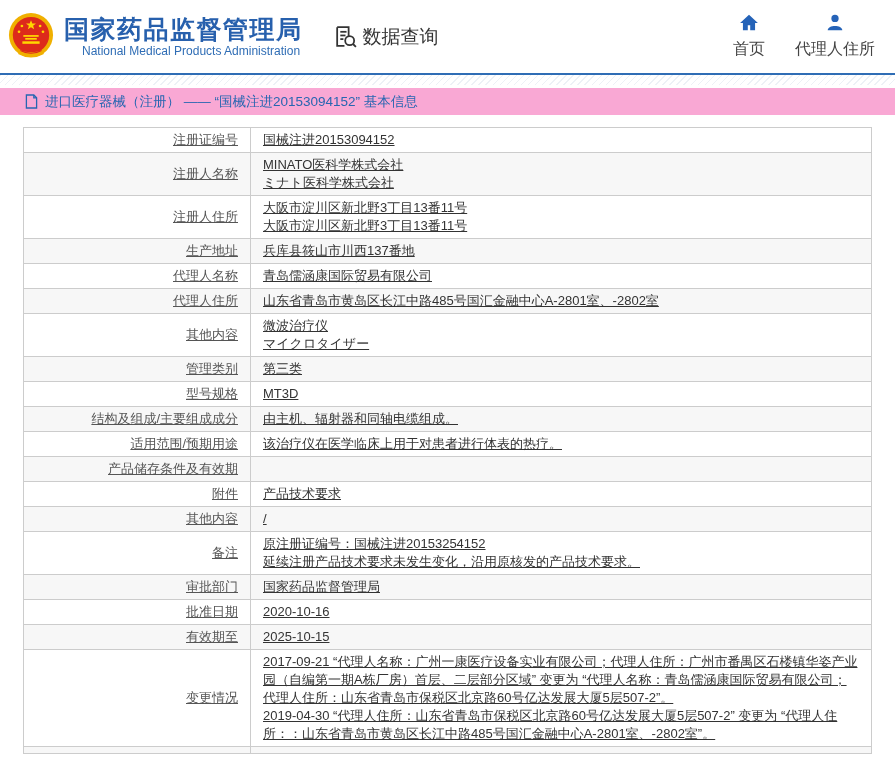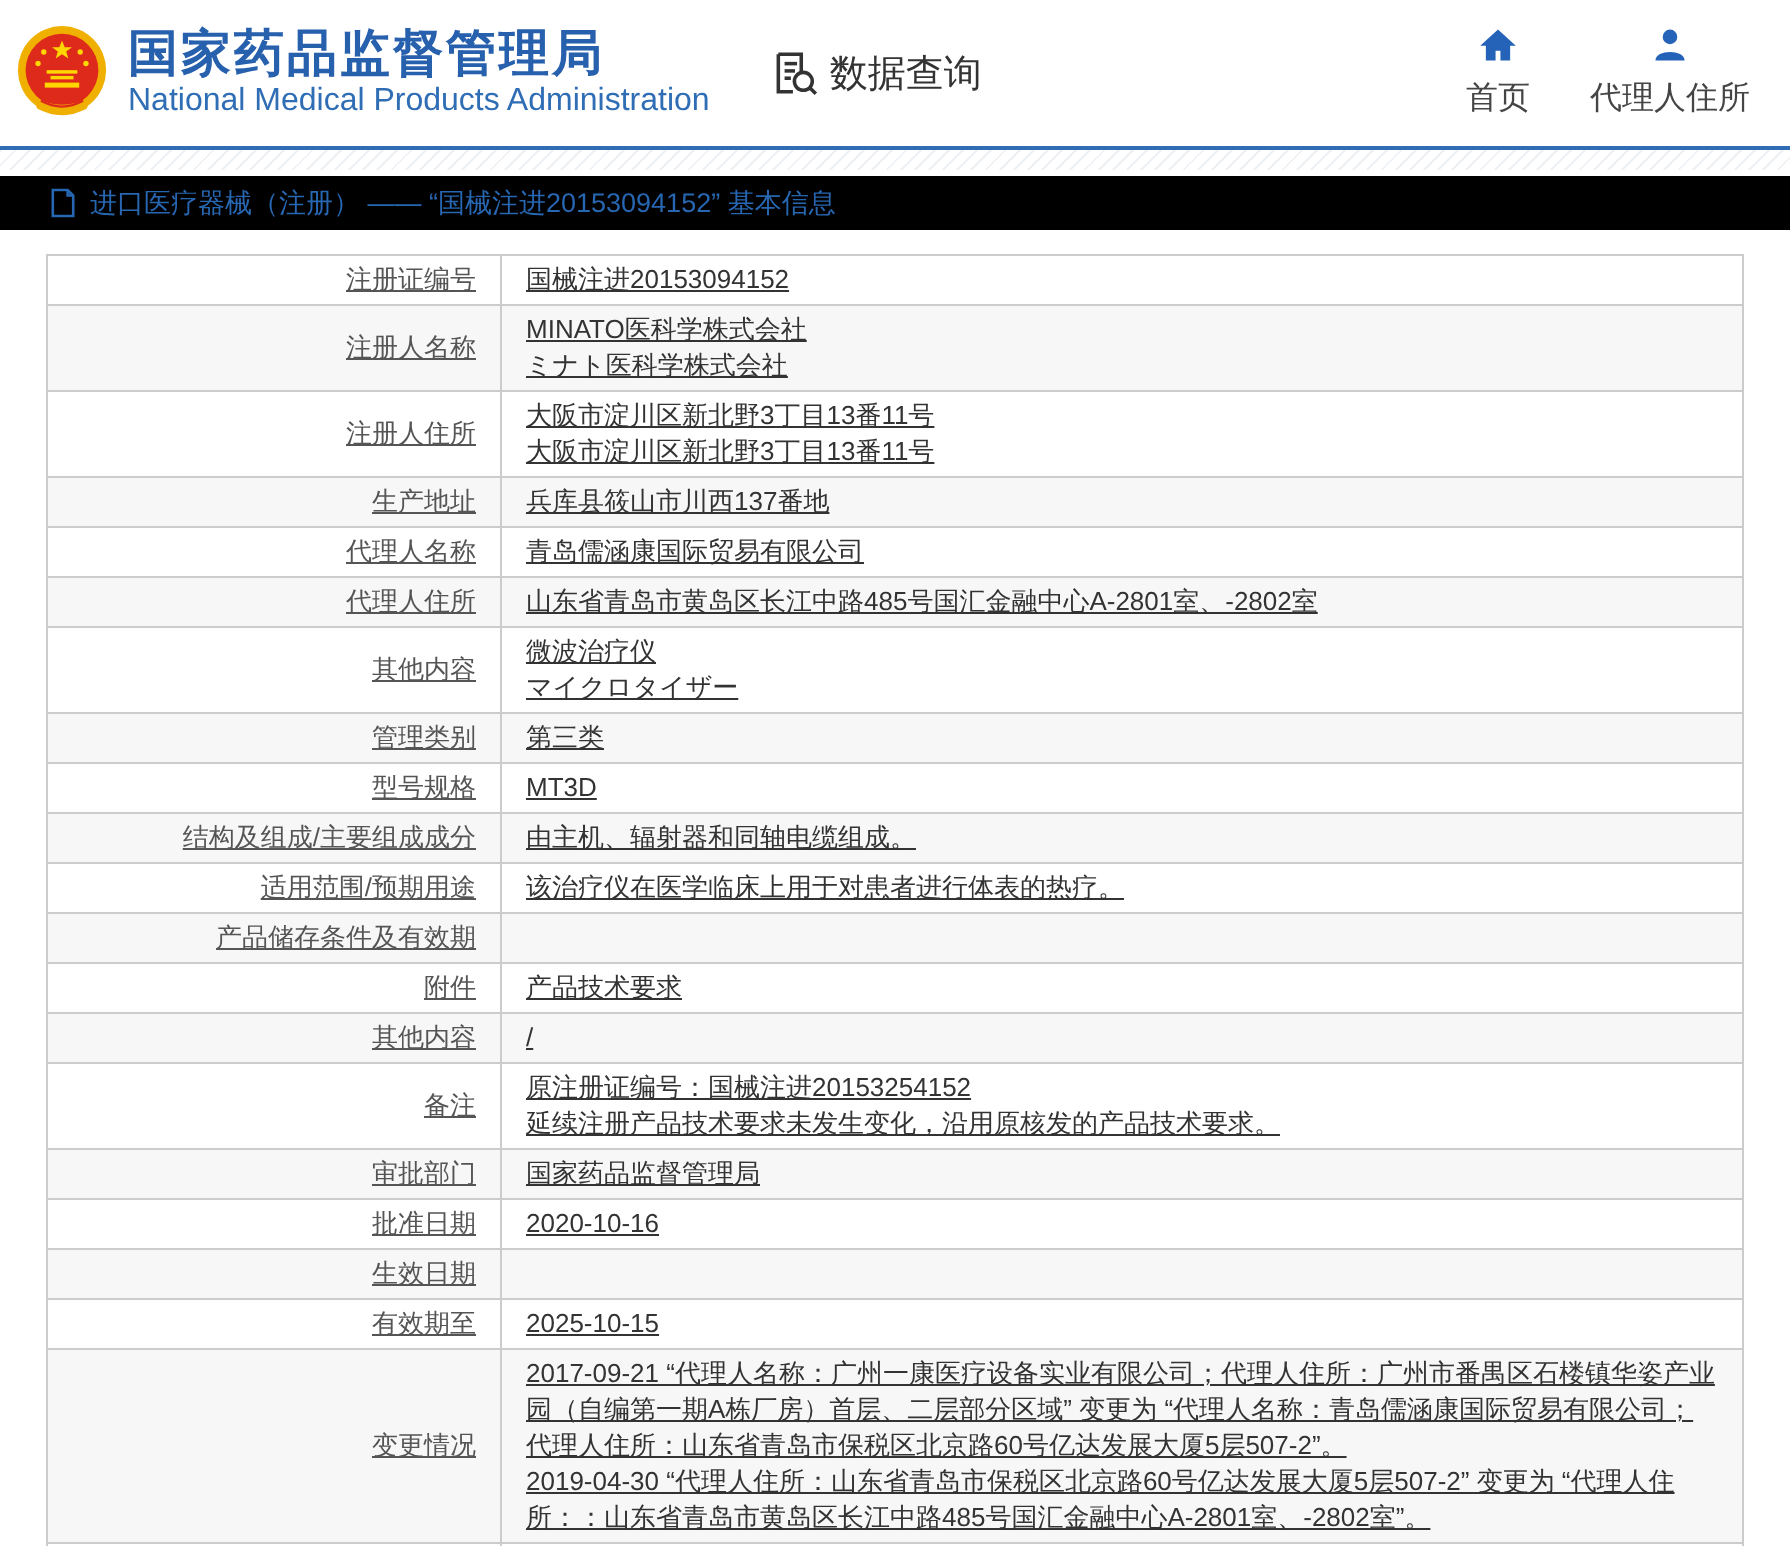--- a/index.html
+++ b/index.html
@@ -6,29 +6,29 @@
   body{
     width:895px;height:773px;overflow:hidden;background:#fff;
     font-family:"Liberation Sans","DejaVu Sans",sans-serif;
     -webkit-font-smoothing:antialiased;
   }
   
   .site-header{height:73px;display:flex;align-items:center;padding:0 16px 0 8px;box-sizing:border-box;}
   .logo-group{display:flex;align-items:center;gap:10px;}
   .logo-titles{display:flex;flex-direction:column;}
   .site-title{color:#2760ad;font-weight:bold;font-size:25px;letter-spacing:1.5px;line-height:1.15;}
-  .site-subtitle{color:#2f6db5;font-size:16px;margin-top:1px;}
+  .site-subtitle{color:#2f6db5;font-size:12px;margin-top:1px;margin-left:18px;}
   .query-tab{display:flex;align-items:flex-start;gap:5px;margin-left:30px;font-size:19px;color:#333;cursor:pointer;}
   .top-nav{margin-left:auto;display:flex;gap:30px;padding-right:4px;}
   .nav-item{display:flex;flex-direction:column;align-items:center;gap:8px;font-size:16px;color:#454545;text-decoration:none;cursor:pointer;}
   
   .header-line{height:2px;background:#2f6db5;}
   .hatch-strip{height:10px;background:repeating-linear-gradient(135deg,#edf1f6 0 1px,#ffffff 1px 5px);}
   
-  .breadcrumb-bar{margin-top:3px;height:27px;background:#000000;display:flex;align-items:center;padding-left:25px;gap:7px;color:#2766b1;font-size:13.5px;}
+  .breadcrumb-bar{margin-top:3px;height:27px;background:#f9a8d4;display:flex;align-items:center;padding-left:25px;gap:7px;color:#2766b1;font-size:13.5px;}
   
   main{padding:12px 23px 0;}
   table{border-collapse:collapse;width:100%;font-size:13px;table-layout:fixed;}
   th,td{border:1px solid #ccc;padding:3px 12px;line-height:18px;vertical-align:middle;box-sizing:border-box;text-decoration:underline;}
   th{width:227px;text-align:right;font-weight:normal;color:#555;white-space:nowrap;}
   td{color:#333;text-align:left;word-break:break-all;}
   tbody tr:nth-child(even){background:#f7f7f7;}
   td .vline{min-height:18px;}
   .ic{display:inline-block;line-height:0;}
 </style>
@@ -209,24 +209,20 @@
             <div class="vline">国家药品监督管理局</div>
           </td>
         </tr>
         <tr>
           <th><span>批准日期</span></th>
           <td>
             <div class="vline">2020-10-16</div>
           </td>
         </tr>
         <tr>
-          <th><span>生效日期</span></th>
-          <td></td>
-        </tr>
-        <tr>
           <th><span>有效期至</span></th>
           <td>
             <div class="vline">2025-10-15</div>
           </td>
         </tr>
         <tr>
           <th><span>变更情况</span></th>
           <td>
             <div class="vline">2017-09-21 “代理人名称：广州一康医疗设备实业有限公司；代理人住所：广州市番禺区石楼镇华姿产业园（自编第一期A栋厂房）首层、二层部分区域” 变更为 “代理人名称：青岛儒涵康国际贸易有限公司；代理人住所：山东省青岛市保税区北京路60号亿达发展大厦5层507-2”。</div>
             <div class="vline">2019-04-30 “代理人住所：山东省青岛市保税区北京路60号亿达发展大厦5层507-2” 变更为 “代理人住所：：山东省青岛市黄岛区长江中路485号国汇金融中心A-2801室、-2802室”。</div>

